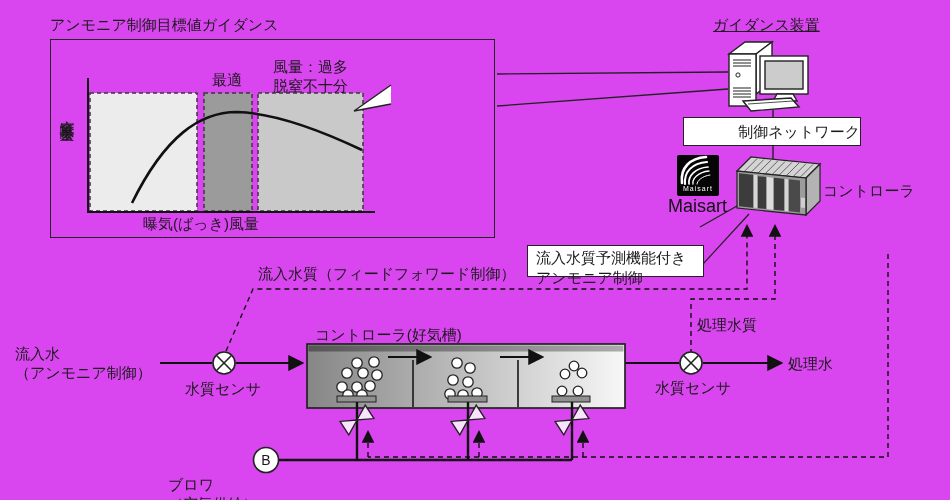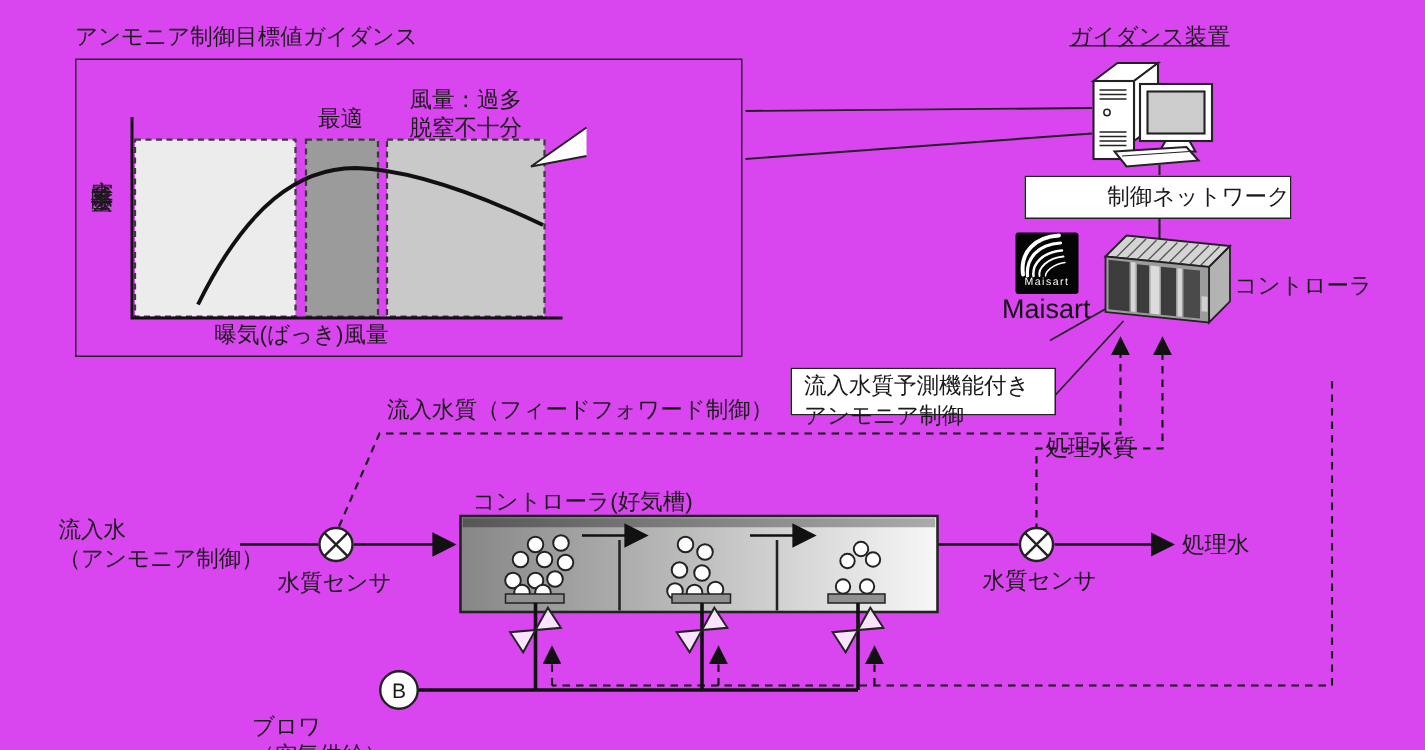--- a/index.html
+++ b/index.html
@@ -236,25 +236,25 @@
   <div class="lbl" style="left:823px;top:181px;">コントローラ</div>
 
   <div class="box" style="left:527px;top:225px;width:177px;height:32px;padding:2px 8px;margin-top:20px;">
     <span class="bxt">流入水質予測機能付き</span>
     <span class="bxt">アンモニア制御</span>
   </div>
 
 
   <div class="lbl" style="left:258px;top:264px;">流入水質（フィードフォワード制御）</div>
 
-  <div class="lbl" style="left:697px;top:289px;">
+  <div class="lbl" style="left:697px;top:316px;font-family:Liberation Serif, serif;">
     <span>処理水質</span>
   </div>
 
-  <div class="lbl" style="left:15px;top:344px;margin-left:24px;">
+  <div class="lbl" style="left:15px;top:344px;">
     <span>流入水</span>
     <span>（アンモニア制御）</span>
   </div>
 
   <div class="lbl" style="left:185px;top:379px;">水質センサ</div>
   <div class="lbl" style="left:315px;top:325px;">コントローラ(好気槽)</div>
   <div class="lbl" style="left:655px;top:378px;">水質センサ</div>
   <div class="lbl" style="left:788px;top:354px;">処理水</div>
 
   <div class="lbl" style="left:168px;top:435px;margin-top:40px;">

